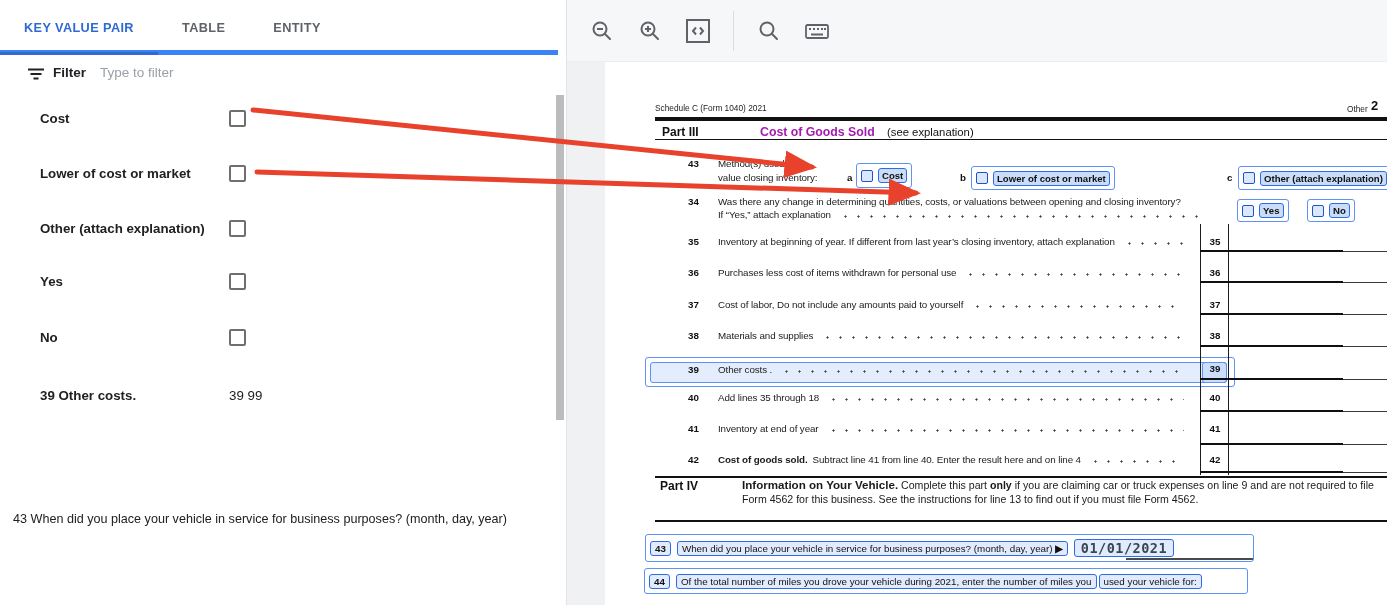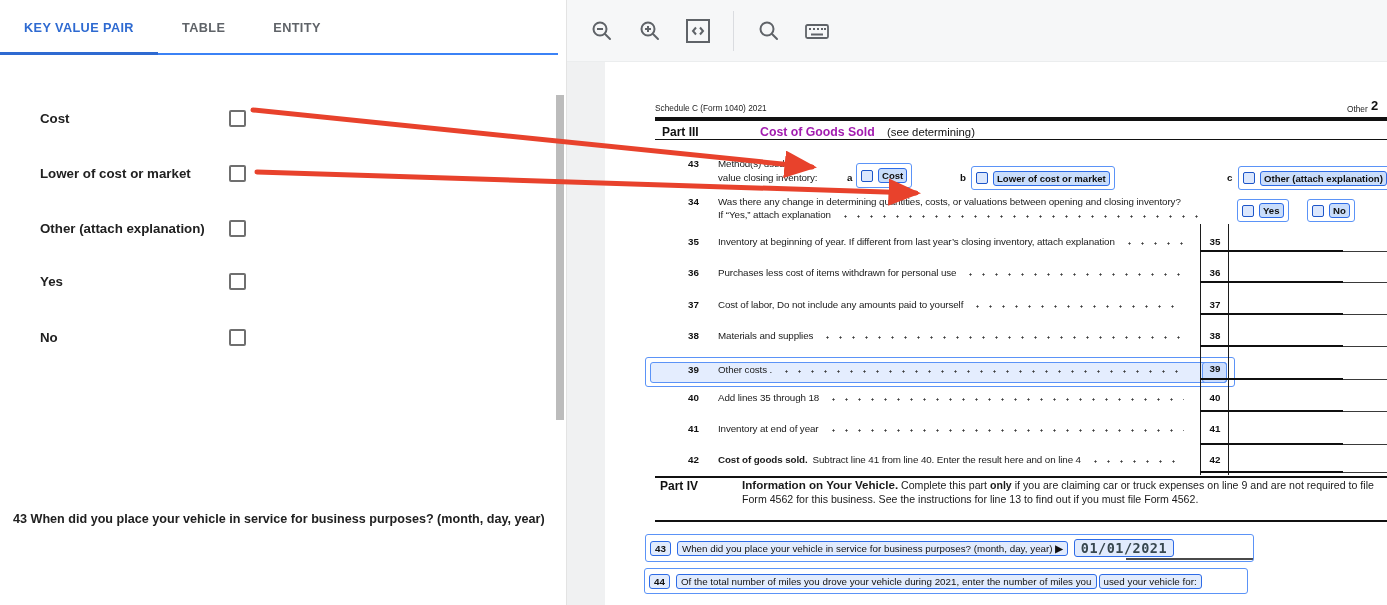--- a/index.html
+++ b/index.html
@@ -1,36 +1,36 @@
 <!DOCTYPE html>
 <html><head>
 <meta charset="utf-8">
 <style>
   * { margin:0; padding:0; box-sizing:border-box; }
   html,body { width:1387px; height:605px; font-family:"Liberation Sans", sans-serif; background:#fff; overflow:hidden; }
   #app { position:relative; width:1387px; height:605px; background:#fff; }
 
   
   #left-panel { position:absolute; left:0; top:0; width:558px; height:605px; background:#fff; }
-  .tabbar { position:absolute; left:0; top:0; right:0; height:55px; border-bottom:2px solid #3b82f6; display:flex; }
+  .tabbar { position:absolute; left:0; top:0; right:0; height:55px; border-bottom:5px solid #3b82f6; display:flex; }
   .tab { height:55px; display:flex; align-items:center; justify-content:center; padding:0 24px;
          font-size:12.7px; font-weight:700; letter-spacing:.4px; color:#5f6368; cursor:pointer; position:relative; }
   .tab.active { color:#2e6ad1; }
   .tab.active::after { content:""; position:absolute; left:0; right:0; bottom:0; height:3px; background:#2e6ad1; }
   .filterbar { position:absolute; left:0; top:55px; right:0; height:34px; display:flex; align-items:center; padding-left:28px; }
   .filter-icon { width:16px; height:12px; margin-right:9px; display:inline-block; }
   .filter-label { font-size:13.5px; font-weight:700; color:#202124; margin-right:14px; }
   .filter-input { border:none; outline:none; font-size:13.5px; color:#202124; flex:1; font-family:"Liberation Sans",sans-serif; }
   .filter-input::placeholder { color:#9aa0a6; }
 
   .kv-row { position:absolute; left:0; right:14px; height:36px; display:flex; align-items:center; padding-left:40px; }
   .kv-key { font-size:13.3px; font-weight:700; color:#212121; width:189px; white-space:nowrap; }
   .kv-check { width:17px; height:17px; border:2px solid #6f6f6f; border-radius:2px; background:#fff; cursor:pointer; }
   .kv-val { font-size:13.3px; color:#212121; font-weight:400; }
-  .kv-footer { position:absolute; left:13px; top:512px; right:0; font-size:12.6px; font-weight:700; color:#212121;
+  .kv-footer { position:absolute; left:13px; top:512px; right:0; font-size:12.6px; font-weight:400; color:#212121;
                white-space:nowrap; overflow:hidden; }
 
   
   #left-scrollbar { position:absolute; left:556px; top:88px; width:9px; height:517px; }
   #left-scroll-thumb { position:absolute; left:0; top:7px; width:8px; height:325px; background:#bcbcbc; }
   #panel-divider { position:absolute; left:566px; top:0; width:1px; height:605px; background:#e3e3e3; }
 
   
   #right-panel { position:absolute; left:567px; top:0; width:820px; height:605px; background:#f0f1f2; }
   #viewer-toolbar { position:absolute; left:0; top:0; right:0; height:62px; background:#f6f7f8; border-bottom:1px solid #ebedee;
@@ -94,40 +94,57 @@
 <div id="app">
 
   <div id="left-panel">
 
     <div class="tabbar">
       <div class="tab active">KEY VALUE PAIR</div>
       <div class="tab">TABLE</div>
       <div class="tab">ENTITY</div>
     </div>
 
+    <div class="filterbar">
+      <span class="filter-icon">
+        <svg width="16" height="12" viewBox="0 0 16 12">
+            <g stroke="#202124" stroke-width="2">
+              <line x1="0" y1="1.5" x2="16" y2="1.5"></line>
+              <line x1="2.5" y1="6" x2="13.5" y2="6"></line>
+              <line x1="5.5" y1="10.5" x2="10.5" y2="10.5"></line>
+            </g>
+          </svg>
+      </span>
+      <span class="filter-label">Filter</span>
+      <input class="filter-input" type="text" placeholder="Type to filter" style="">
+    </div>
 
     <div class="kv-row" style="top:100px">
       <span class="kv-key">Cost</span>
       <span class="kv-check"></span>
     </div>
     <div class="kv-row" style="top:155px">
       <span class="kv-key">Lower of cost or market</span>
       <span class="kv-check"></span>
     </div>
     <div class="kv-row" style="top:210px">
       <span class="kv-key">Other (attach explanation)</span>
       <span class="kv-check"></span>
     </div>
     <div class="kv-row" style="top:263px">
       <span class="kv-key">Yes</span>
       <span class="kv-check"></span>
     </div>
     <div class="kv-row" style="top:319px">
       <span class="kv-key">No</span>
       <span class="kv-check"></span>
+    </div>
+    <div class="kv-row" style="top:377px">
+      <span class="kv-key">39 Other costs.</span>
+      <span class="kv-val">39 99</span>
     </div>
 
     <div class="kv-footer">43 When did you place your vehicle in service for business purposes? (month, day, year)</div>
   </div>
 
   <div id="left-scrollbar">
     <div id="left-scroll-thumb"></div>
   </div>
   <div id="panel-divider"></div>
 
@@ -182,21 +199,21 @@
       <div id="doc-page">
 
         <span class="abs f-small" style="left:50px; top:41px">Schedule C (Form 1040) 2021</span>
         <span class="abs f-small" style="left:742px; top:42px">Other</span>
         <span class="abs" style="left:766px; top:36px; font-size:13px; font-weight:700; color:#111">2</span>
         <div class="thickline" style="top:55px; height:2.2px"></div>
 
         <div class="part-band" style="top:57px; height:21px">
           <span class="abs" style="left:7px; top:4px; font-size:12px; font-weight:700; color:#111">Part III</span>
           <span class="abs" style="left:105px; top:3.5px; font-size:12.3px; font-weight:700; color:#a21caf">Cost of Goods Sold</span>
-          <span class="abs" style="left:232px; top:4.5px; font-size:11.3px; color:#111">(see determining)</span>
+          <span class="abs" style="left:232px; top:4.5px; font-size:11.3px; color:#111">(see explanation)</span>
         </div>
 
         <span class="abs f-num" style="left:83px; top:96px">43</span>
         <span class="abs f-text" style="left:113px; top:96px">Method(s) used to</span>
         <span class="abs f-text" style="left:113px; top:110px">value closing inventory:</span>
 
         <span class="abs blabel" style="left:242px; top:110px">a</span>
         <div class="abox" style="left:251px; top:101px; height:25px">
           <span class="acheck"></span>
           <span class="tok">Cost</span>

